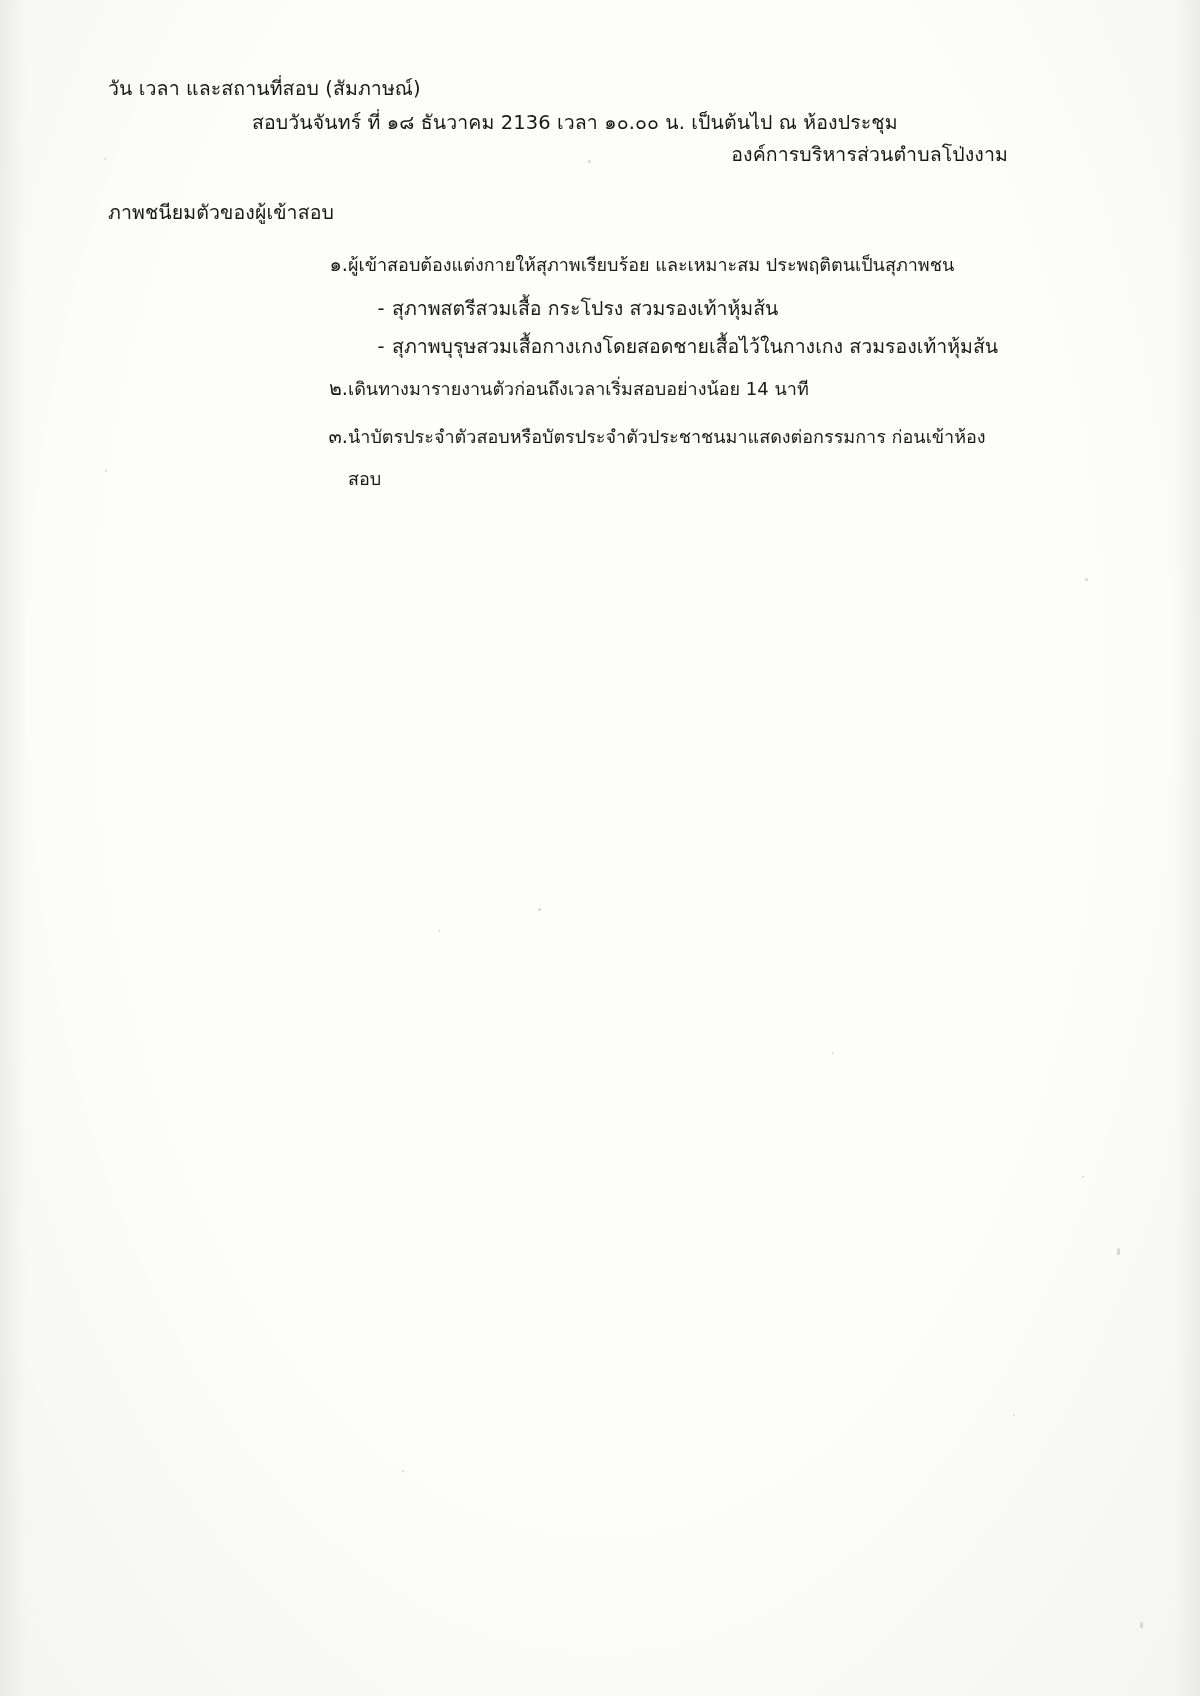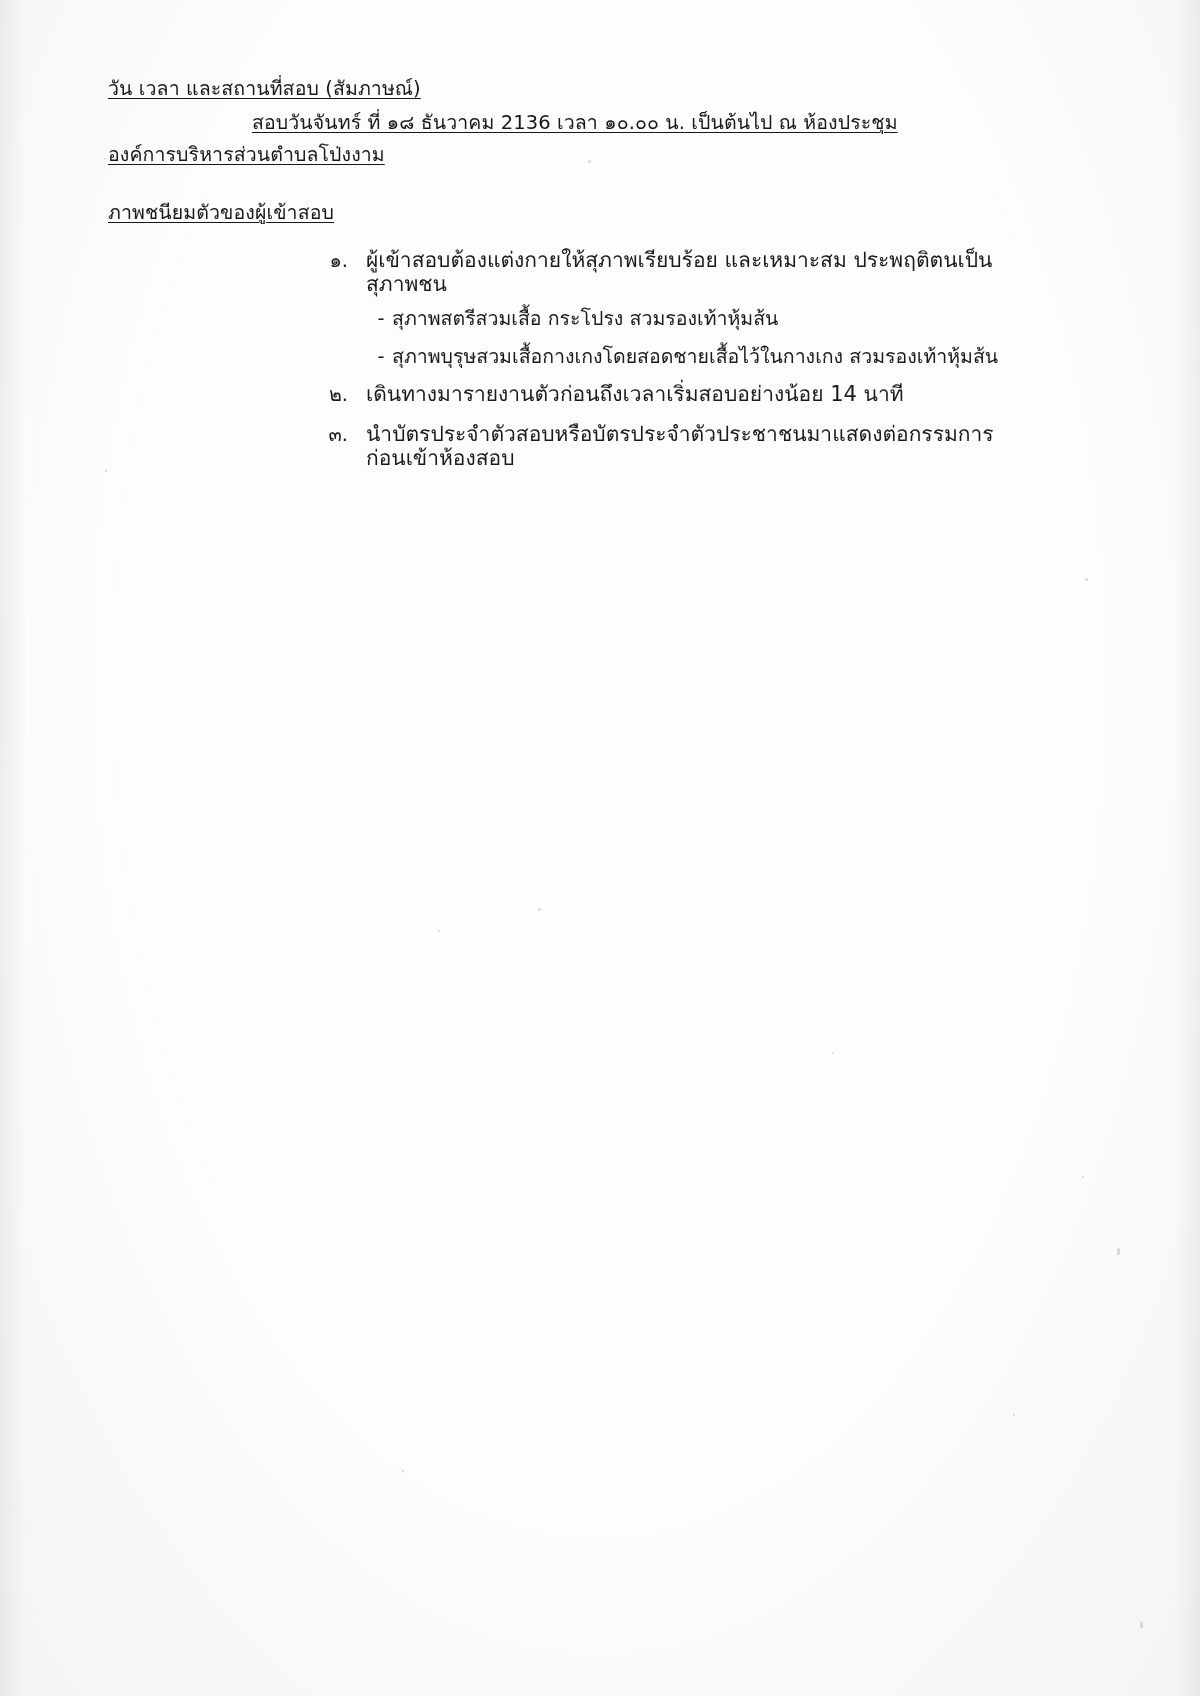--- a/index.html
+++ b/index.html
@@ -38,47 +38,45 @@
     width: 900px;
   }
   .line {
     font-size: 19.5px;
     line-height: 34px;
     letter-spacing: 0.1px;
     color: #181818;
     white-space: pre-wrap;
   }
   .heading {
-    text-decoration: underline;
     text-underline-offset: 3px;
     text-decoration-thickness: 1px;
   }
   .block-1 { margin-top: 0px; }
   .body-indent-1 { text-indent: 144px; }
-  .cont-line { margin-top: -2px; }
+  .cont-line { margin-top: -2px; text-align: right; }
   .block-2 { margin-top: 24px; }
   .list {
     margin-top: 14px;
   }
   .li {
     display: flex;
     align-items: baseline;
     margin-bottom: 6px;
   }
   .li .num {
     width: 44px;
     text-align: right;
     flex: none;
     font-size: 19.5px;
     line-height: 34px;
   }
   .li .txt {
-    margin-left: 18px;
-    font-size: 21px;
-    line-height: 24px;
+    font-size: 18px;
+    line-height: 42px;
   }
   .sublist {
     margin-top: 2px;
     margin-bottom: 4px;
   }
   .sli {
     display: flex;
     align-items: baseline;
     margin-bottom: 4px;
   }

